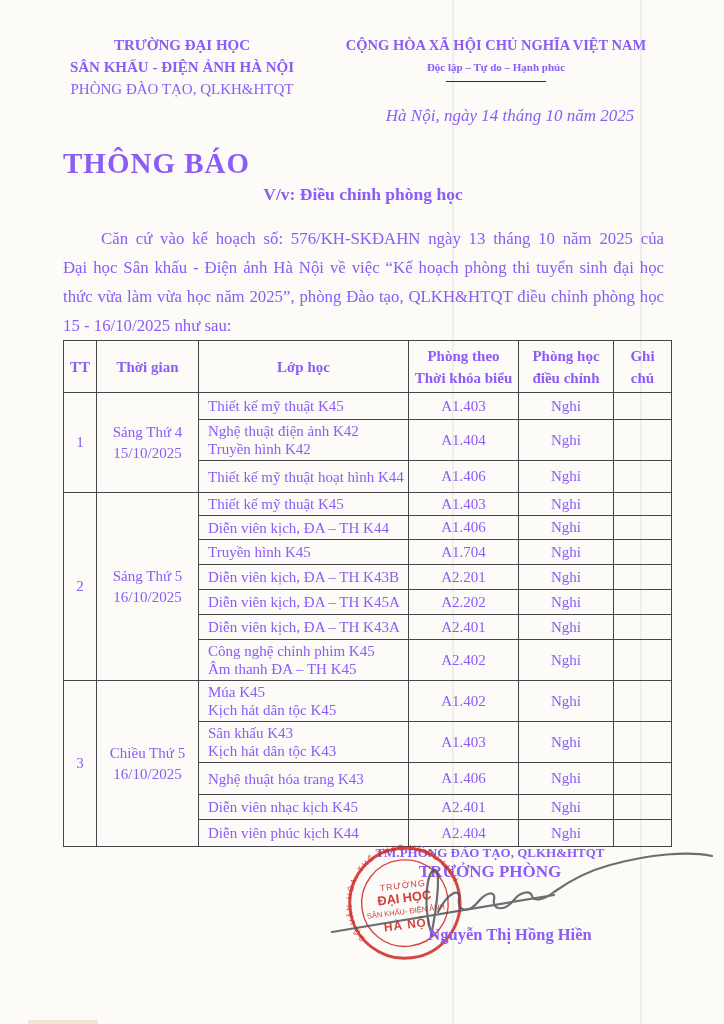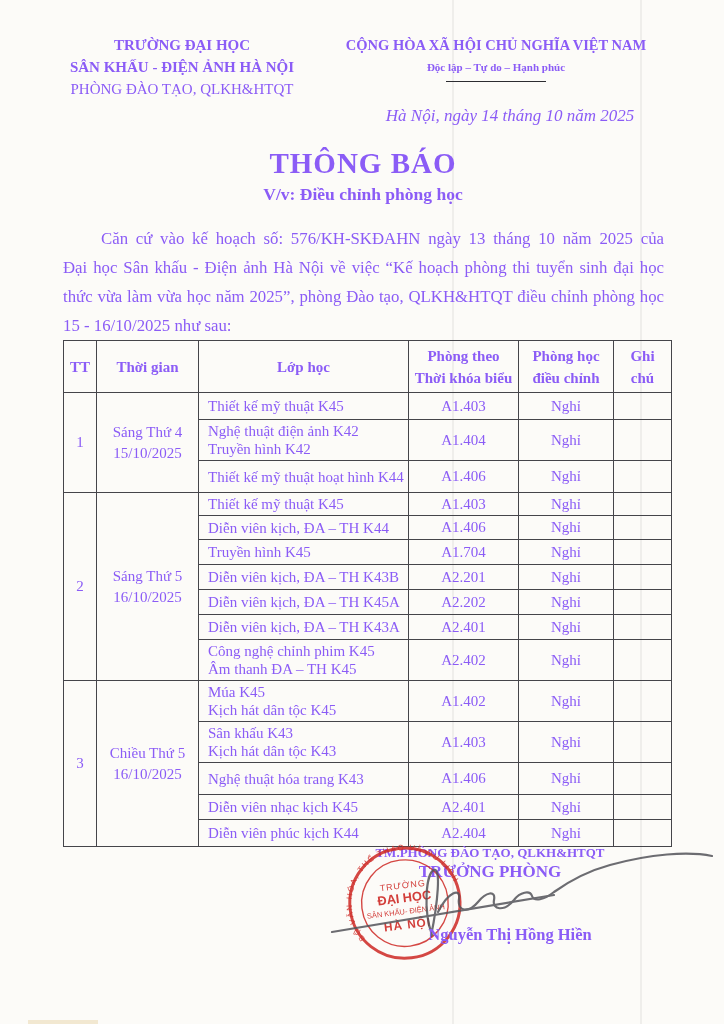--- a/index.html
+++ b/index.html
@@ -18,21 +18,21 @@
   #hdr-left  { position:absolute; left:48px;  top:34px; width:268px; text-align:center; line-height:22px; }
   #hdr-left .b { font-weight:bold; font-size:15px; }
   #hdr-left .r { font-size:15px; }
   #hdr-right { position:absolute; left:328px; top:34px; width:336px; text-align:center; line-height:22px; }
   #hdr-right .b1 { font-weight:bold; font-size:14.5px; }
   #hdr-right .b2 { font-weight:bold; font-size:11px; }
   #motto-rule { width:100px; height:0; border-top:1.4px solid #2c2c31; margin:3px auto 0; }
   #date-line { position:absolute; left:360px; top:106px; width:300px; text-align:center;
                font-style:italic; font-size:17px; }
 
-  #doc-title { position:absolute; left:63px; top:147px; width:600px; text-align:center;
+  #doc-title { position:absolute; left:63px; top:147px; width:600px; text-align:left;
                font-weight:bold; font-size:29px; letter-spacing:1px; }
   #doc-subtitle { position:absolute; left:63px; top:184px; width:600px; text-align:center;
                   font-weight:bold; font-size:17.5px; }
 
   
   #body-par { position:absolute; left:63px; top:224px; width:601px; font-size:16.8px; }
   #body-par .ln { line-height:29px; white-space:nowrap; }
   #body-par .fill { text-align:justify; text-align-last:justify; white-space:normal; height:29px; overflow:hidden; }
   #body-par .indent { padding-left:38px; }
 

